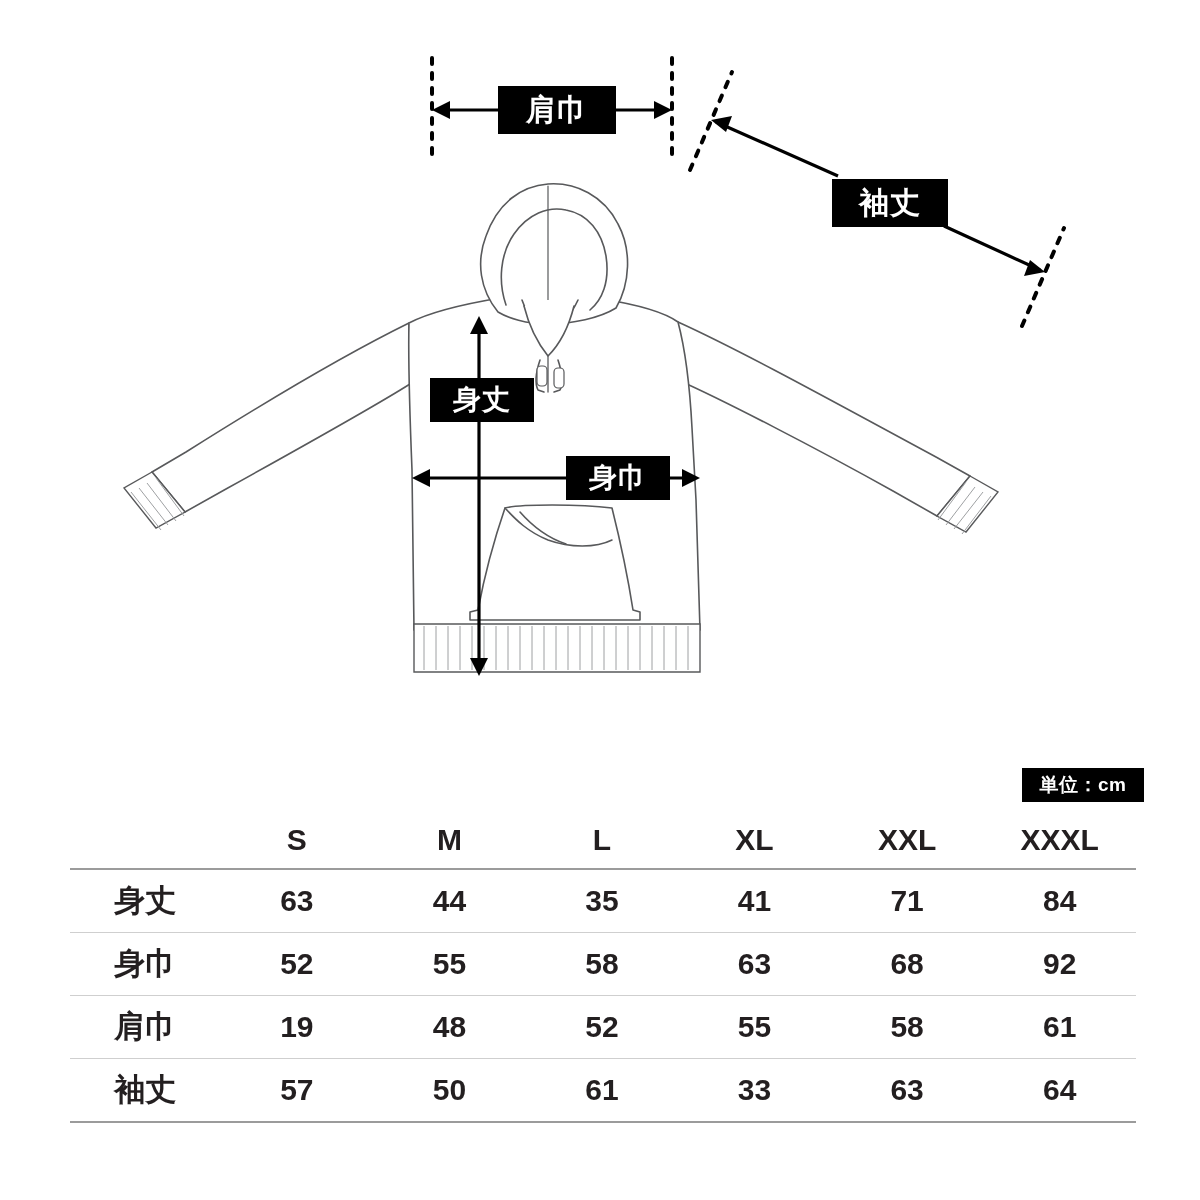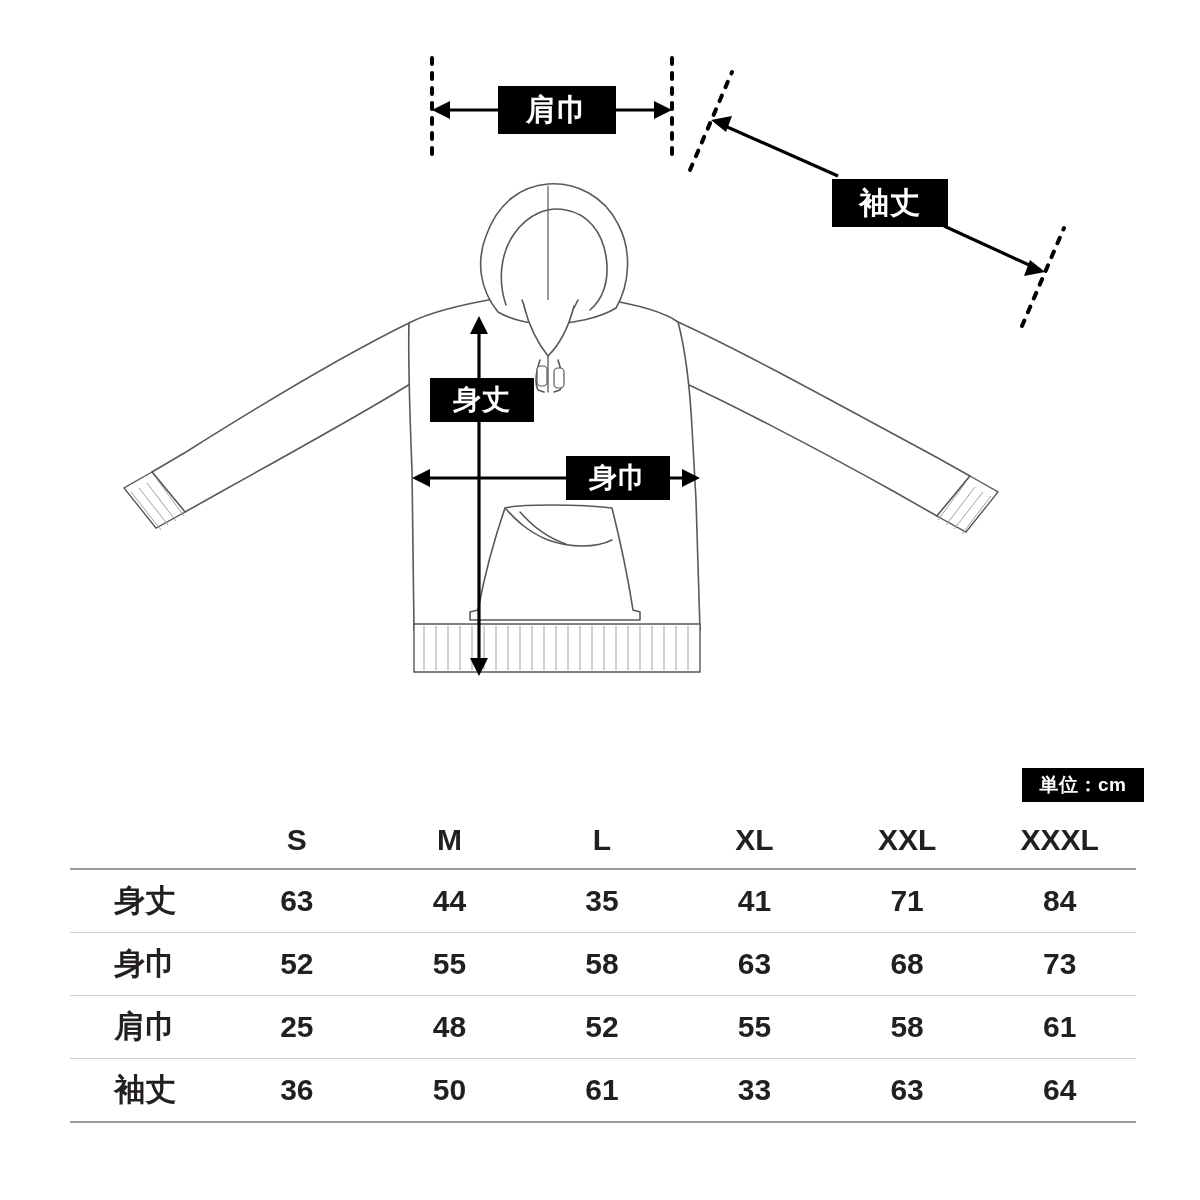--- a/index.html
+++ b/index.html
@@ -238,34 +238,34 @@
       <td>71</td>
       <td>84</td>
     </tr>
     <tr>
       <td class="row-head">身巾</td>
       <td>52</td>
       <td>55</td>
       <td>58</td>
       <td>63</td>
       <td>68</td>
-      <td>73</td>
+      <td>92</td>
     </tr>
     <tr>
       <td class="row-head">肩巾</td>
-      <td>25</td>
+      <td>19</td>
       <td>48</td>
       <td>52</td>
       <td>55</td>
       <td>58</td>
       <td>61</td>
     </tr>
     <tr>
       <td class="row-head">袖丈</td>
-      <td>36</td>
+      <td>57</td>
       <td>50</td>
       <td>61</td>
       <td>33</td>
       <td>63</td>
       <td>64</td>
     </tr>
   </tbody>
 </table>
 
 </body></html>

